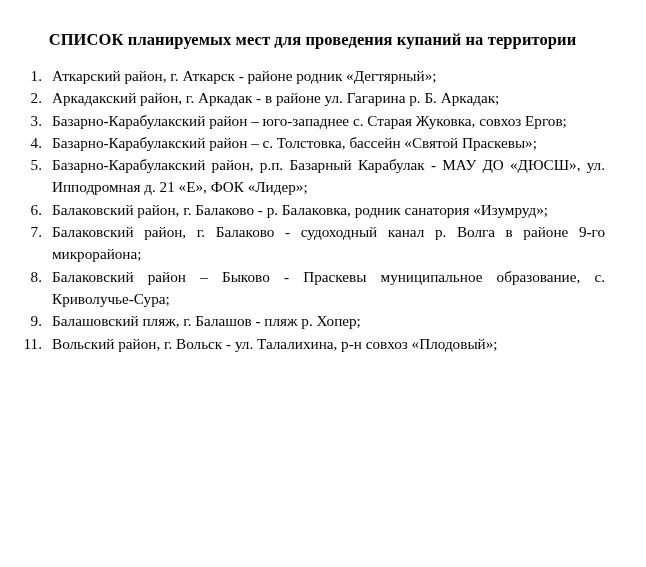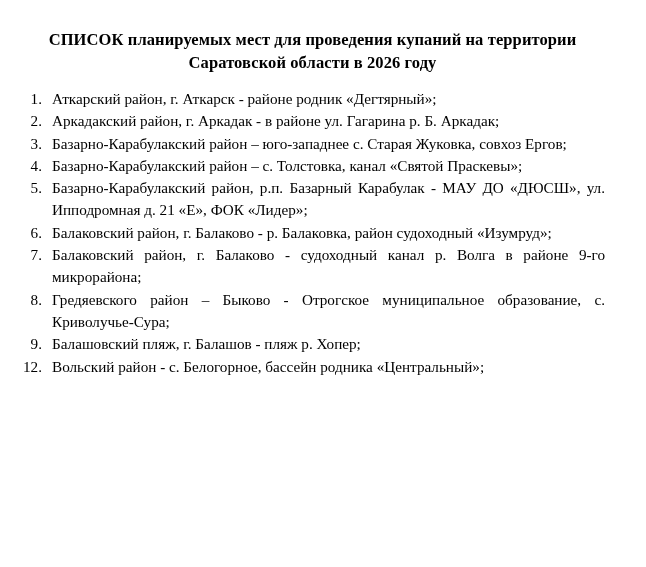--- a/index.html
+++ b/index.html
@@ -68,59 +68,58 @@
   }
   
 </style>
 </head>
 <body>
 
 <div class="page">
 
   <h1 class="doc-title">
     <span class="title-line">СПИСОК планируемых мест для проведения купаний на территории</span>
-    <span class="title-line">Саратовской области в 2026 году</span>
   </h1>
 
   <ol class="place-list">
     <li class="place-item">
       <span class="item-number">1.</span>
       <span class="item-text">Аткарский район, г. Аткарск - районе родник «Дегтярный»;</span>
     </li>
     <li class="place-item">
       <span class="item-number">2.</span>
       <span class="item-text">Аркадакский район, г. Аркадак - в районе ул. Гагарина р. Б. Аркадак;</span>
     </li>
     <li class="place-item">
       <span class="item-number">3.</span>
       <span class="item-text">Базарно-Карабулакский район – юго-западнее с. Старая Жуковка, совхоз Ергов;</span>
     </li>
     <li class="place-item">
       <span class="item-number">4.</span>
-      <span class="item-text">Базарно-Карабулакский район – с. Толстовка, канал «Святой Праскевы»;</span>
+      <span class="item-text">Базарно-Карабулакский район – с. Толстовка, бассейн «Святой Праскевы»;</span>
     </li>
     <li class="place-item">
       <span class="item-number">5.</span>
       <span class="item-text">Базарно-Карабулакский район, р.п. Базарный Карабулак - МАУ ДО «ДЮСШ», ул. Ипподромная д. 21 «Е», ФОК «Лидер»;</span>
     </li>
     <li class="place-item">
       <span class="item-number">6.</span>
-      <span class="item-text">Балаковский район, г. Балаково - р. Балаковка, район судоходный «Изумруд»;</span>
+      <span class="item-text">Балаковский район, г. Балаково - р. Балаковка, родник санатория «Изумруд»;</span>
     </li>
     <li class="place-item">
       <span class="item-number">7.</span>
       <span class="item-text">Балаковский район, г. Балаково - судоходный канал р. Волга в районе 9-го микрорайона;</span>
     </li>
     <li class="place-item">
       <span class="item-number">8.</span>
-      <span class="item-text">Гредяевского район – Быково - Отрогское муниципальное образование, с. Криволучье-Сура;</span>
+      <span class="item-text">Балаковский район – Быково - Праскевы муниципальное образование, с. Криволучье-Сура;</span>
     </li>
     <li class="place-item">
       <span class="item-number">9.</span>
       <span class="item-text">Балашовский пляж, г. Балашов - пляж р. Хопер;</span>
     </li>
     <li class="place-item">
-      <span class="item-number">12.</span>
-      <span class="item-text">Вольский район - с. Белогорное, бассейн родника «Центральный»;</span>
+      <span class="item-number">11.</span>
+      <span class="item-text">Вольский район, г. Вольск - ул. Талалихина, р-н совхоз «Плодовый»;</span>
     </li>
   </ol>
 
 </div>
 
 </body></html>

